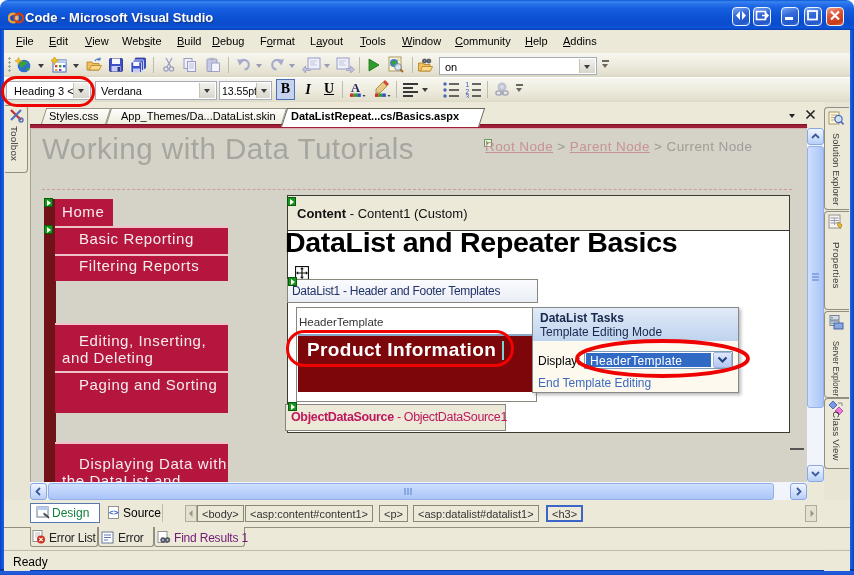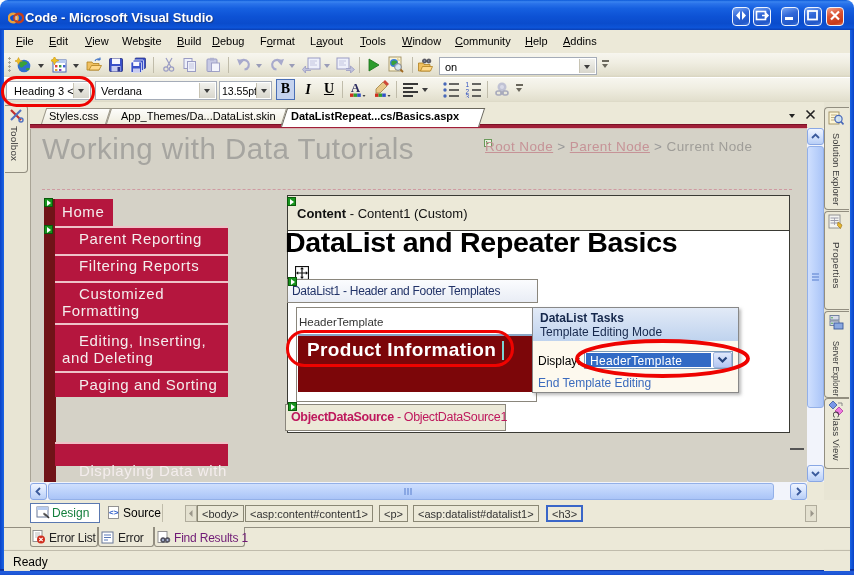--- a/index.html
+++ b/index.html
@@ -343,26 +343,25 @@
 
   <div class="abs" style="left:42px;top:132px;font-size:29.5px;color:#a6a5a0;letter-spacing:0.5px">Working with Data Tutorials</div>
   <div class="abs" style="left:484px;top:139px;width:8px;height:8px;background:#e8f0e0;border:1px solid #6a9a5a;box-sizing:border-box">
       <span style="position:absolute;left:1px;top:0.5px;width:0;height:0;border-top:2.5px solid transparent;border-bottom:2.5px solid transparent;border-left:3.5px solid #0a8f0a"></span>
     </div>
   <div class="abs" style="left:485px;top:139px;font-size:13.5px;letter-spacing:0.4px;font-weight:normal;color:#999"><span style="color:#c69397;text-decoration:underline">Root Node</span> &gt; <span style="color:#c69397;text-decoration:underline">Parent Node</span> &gt; <span style="color:#9f9d98">Current Node</span></div>
   <div class="abs" style="left:42px;top:189px;width:750px;border-top:1.5px dashed #cf9aa2"></div>
 
   <div class="abs" style="left:44px;top:199px;width:11.5px;height:283px;background:#701318"></div>
   <div class="abs navitem" style="top:199px;width:58px;height:27px;border-top:none;padding-top:4px"><span class="ind" style="margin-left:0">Home</span></div>
-  <div class="abs navitem" style="top:226px;height:28px;padding-top:2px"><span class="ind">Parent Reporting</span></div>
+  <div class="abs navitem" style="top:226px;height:28px;padding-top:2px"><span class="ind">Basic Reporting</span></div>
   <div class="abs navitem" style="top:254px;height:27px;padding-top:1px"><span class="ind">Filtering Reports</span></div>
-  <div class="abs navitem" style="top:281px;height:42px;padding-top:2px"><span class="ind">Customized</span><br>Formatting</div>
   <div class="abs navitem" style="top:323px;height:48px;padding-top:7px"><span class="ind">Editing, Inserting,</span><br>and Deleting</div>
-  <div class="abs navitem" style="top:371px;height:26px;padding-top:3px"><span class="ind">Paging and Sorting</span></div>
-  <div class="abs navitem" style="top:442px;height:24px;padding-top:18px"><span class="ind">Displaying Data with</span><br>the DataList and</div>
+  <div class="abs navitem" style="top:371px;height:42px;padding-top:3px"><span class="ind">Paging and Sorting</span></div>
+  <div class="abs navitem" style="top:442px;height:40px;padding-top:11px"><span class="ind">Displaying Data with</span><br>the DataList and</div>
   <div class="abs gtag" style="left:44px;top:198px"></div>
   <div class="abs gtag" style="left:44px;top:225px"></div>
 
   <div class="abs box" style="left:287px;top:195px;width:503px;height:238px;border-color:#3a3a34"></div>
   <div class="abs" style="left:288px;top:196px;width:501px;height:35px;background:#ece9d8;border-bottom:1px solid #3a3a34;box-sizing:border-box"></div>
   <div class="abs" style="left:297px;top:206px;font-size:13px;color:#111"><b>Content</b> - Content1 (Custom)</div>
   <div class="abs gtag" style="left:287px;top:197px"></div>
   <div class="abs" style="left:285px;top:226px;font-size:28.5px;font-weight:bold;color:#000;letter-spacing:-0.3px">DataList and Repeater Basics</div>
   <svg class="abs" style="left:295px;top:266px" width="14" height="14" viewBox="0 0 14 14">
       <rect x="0.5" y="0.5" width="13" height="13" fill="#fff" stroke="#111" stroke-width="1.2"></rect>

